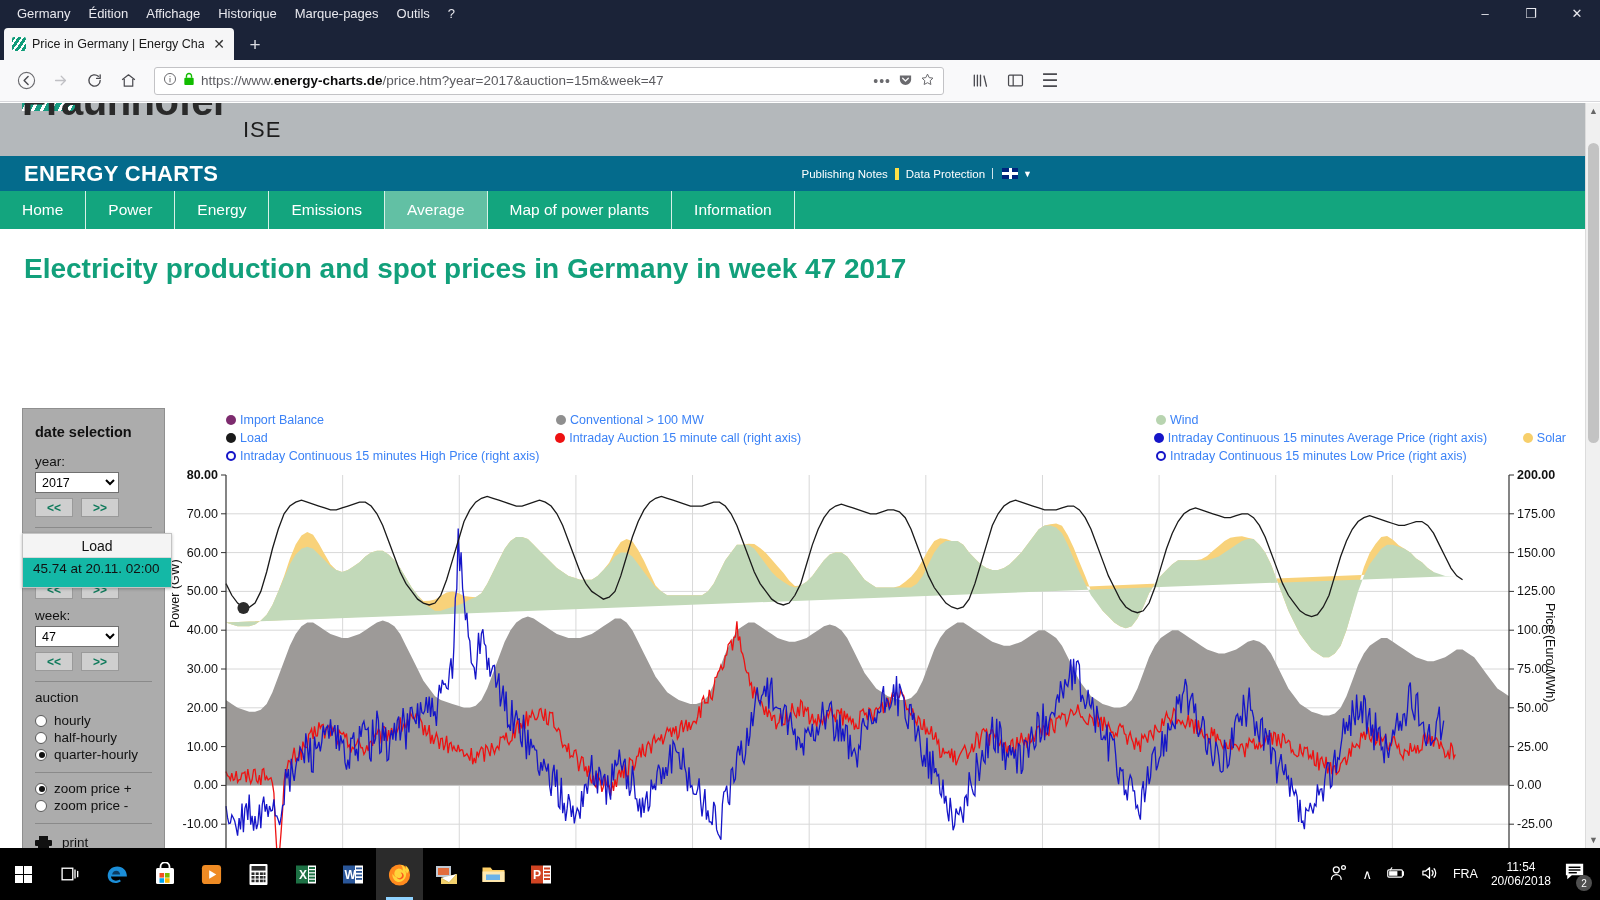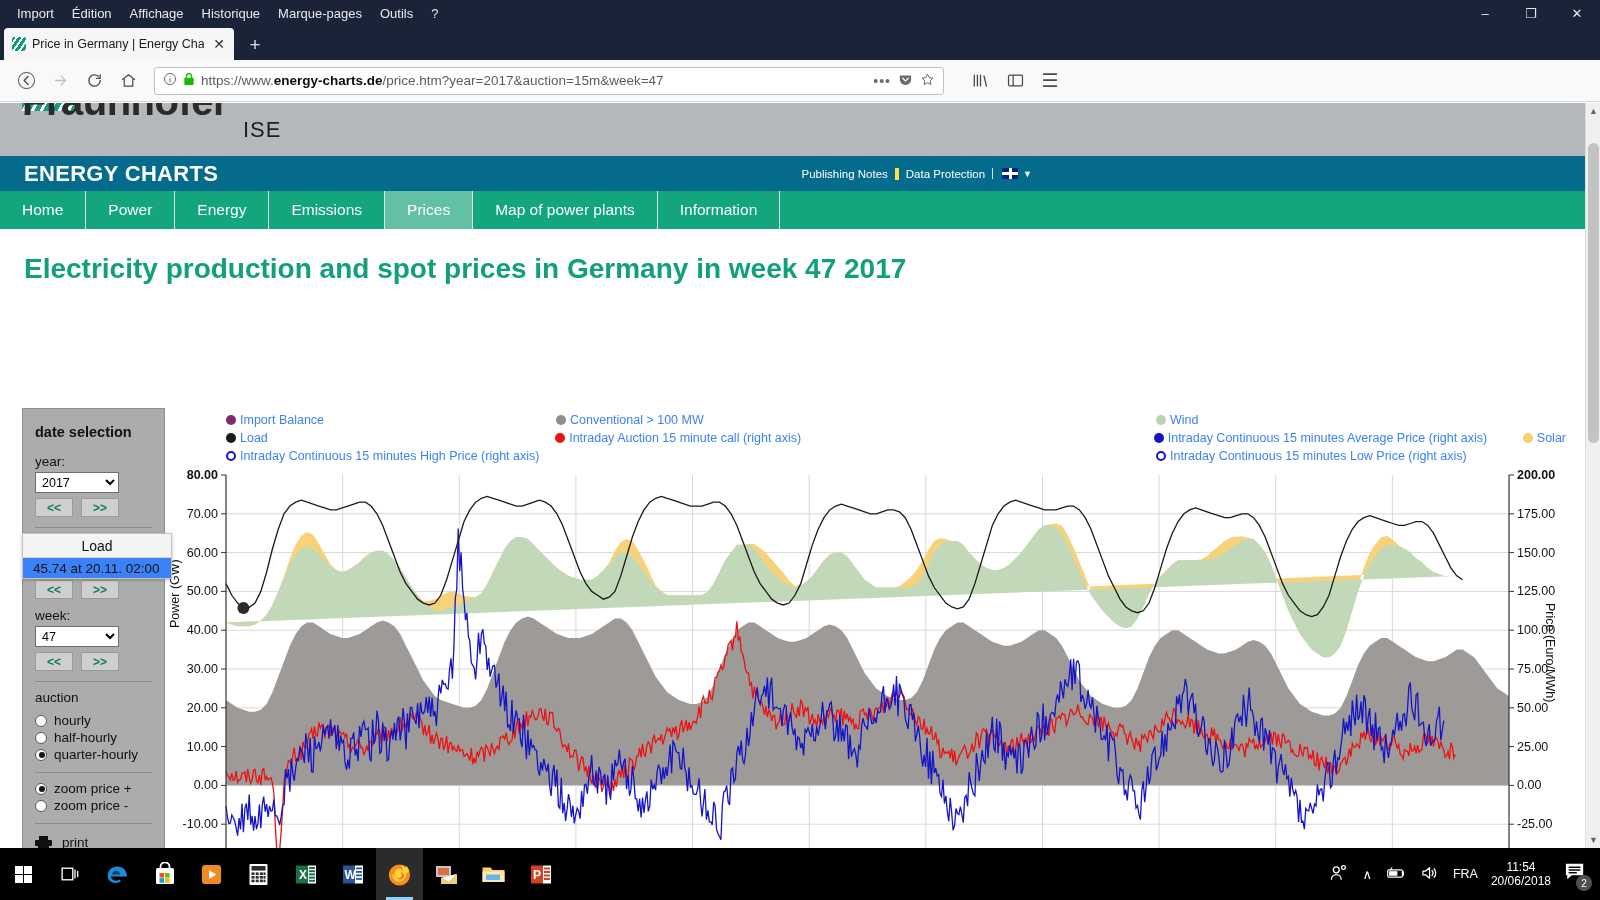--- a/index.html
+++ b/index.html
@@ -137,21 +137,21 @@
   .printer .top  { position:absolute; left:4px; top:0; width:9px; height:4px; background:#111; }
   .printer .out  { position:absolute; left:3px; top:9px; width:11px; height:4px; background:#111; }
 
   
   .tooltip {
     position:absolute; left:22px; top:430px; width:150px; background:#f4f4f4;
     border:1px solid #c4c4c4; box-shadow:0 1px 3px rgba(0,0,0,.25); z-index:40;
     font-size:13.5px; color:#111;
   }
   .tooltip .ttl { text-align:center; padding:4px 0 3px 0; font-size:14px; }
-  .tooltip .val { padding:3px 8px 2px 10px; border-top:1px solid #d9d9d9; background:#3b82f6; }
+  .tooltip .val { padding:3px 8px 11px 10px; border-top:1px solid #d9d9d9; background:#14b8a6; }
 
   
   .chartwrap { position:absolute; left:168px; top:300px; width:1400px; height:540px; }
   .legend { position:absolute; left:58px; top:10px; width:1340px; font-size:12.5px; color:#3b82f6; }
   .legend .lrow { display:flex; align-items:center; }
   .legend .litem { display:flex; align-items:center; gap:4px; }
   .legend .dot { width:10px; height:10px; border-radius:50%; flex:0 0 10px; }
   .legend .ring { width:10px; height:10px; border-radius:50%; flex:0 0 10px; background:#fff; border:2px solid #1515c8; }
 
   .axis-label-left {
@@ -184,21 +184,21 @@
   }
   .win-logo { width:17px; height:17px; display:grid; grid-template-columns:8px 8px; grid-template-rows:8px 8px; gap:1.3px; }
   .win-logo i { background:#fff; display:block; }
 </style>
 </head>
 <body>
 
 <div id="window">
 
   <div class="menubar">
-    <div class="mi">Import</div>
+    <div class="mi">Germany</div>
     <div class="mi">Édition</div>
     <div class="mi">Affichage</div>
     <div class="mi">Historique</div>
     <div class="mi">Marque-pages</div>
     <div class="mi">Outils</div>
     <div class="mi">?</div>
     <div class="wincontrols">
       <div>–</div>
       <div>❐</div>
       <div class="close">✕</div>
@@ -303,21 +303,21 @@
           <span class="caret-dn">▼</span>
         </span>
       </div>
     </div>
 
     <div class="navmain">
       <div class="item">Home</div>
       <div class="item">Power</div>
       <div class="item">Energy</div>
       <div class="item">Emissions</div>
-      <div class="item active">Prices</div>
+      <div class="item active">Average</div>
       <div class="item">Map of power plants</div>
       <div class="item">Information</div>
     </div>
 
     <h1 class="pagetitle">Electricity production and spot prices in Germany in week 47 2017</h1>
 
     <div class="sidebar">
       <h3>date selection</h3>
 
       <div class="lbl">year:</div>

